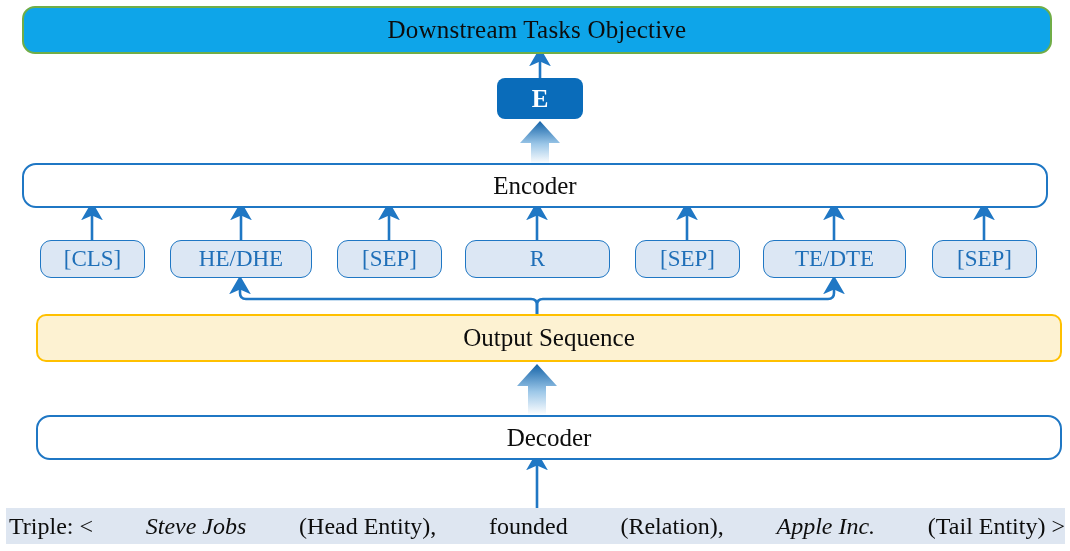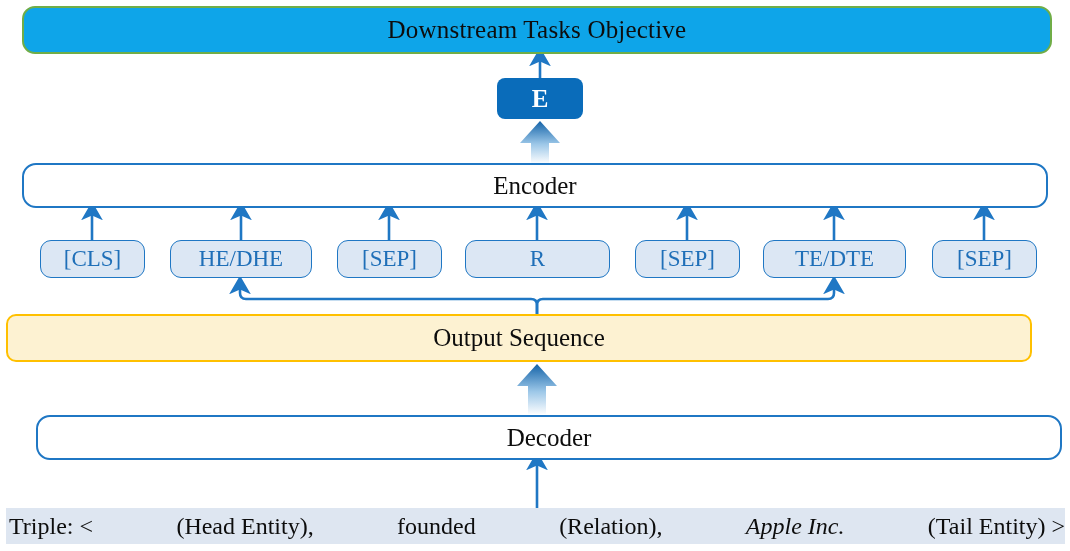--- a/index.html
+++ b/index.html
@@ -75,21 +75,21 @@
     height: 45px;
     border: 2.2px solid #1F77C4;
     border-radius: 14px;
     background: #ffffff;
     font-size: 25px;
     color: #0d0d0d;
   }
 
   
   .output-seq-box {
-    left: 6px;
+    left: 36px;
     top: 314px;
     width: 1026px;
     height: 48px;
     border: 2.4px solid #FFC000;
     border-radius: 10px;
     background: #FDF2D2;
     font-size: 25px;
     color: #0d0d0d;
   }
 
@@ -195,20 +195,21 @@
   <div class="box token" style="left:635px; width:105px;">[SEP]</div>
   <div class="box token" style="left:763px; width:143px;">TE/DTE</div>
   <div class="box token" style="left:932px; width:105px;">[SEP]</div>
 
   <div class="box output-seq-box">Output Sequence</div>
 
   <div class="box decoder-box">Decoder</div>
 
   <div class="triple-band">
       <span>Triple: &lt;</span>
+      <span class="ital">Steve Jobs</span>
       <span> (Head Entity), </span>
       <span>founded</span>
       <span> (Relation), </span>
       <span class="ital">Apple Inc.</span>
       <span> (Tail Entity) &gt;</span>
     </div>
 
 </div>
 
 </body></html>

